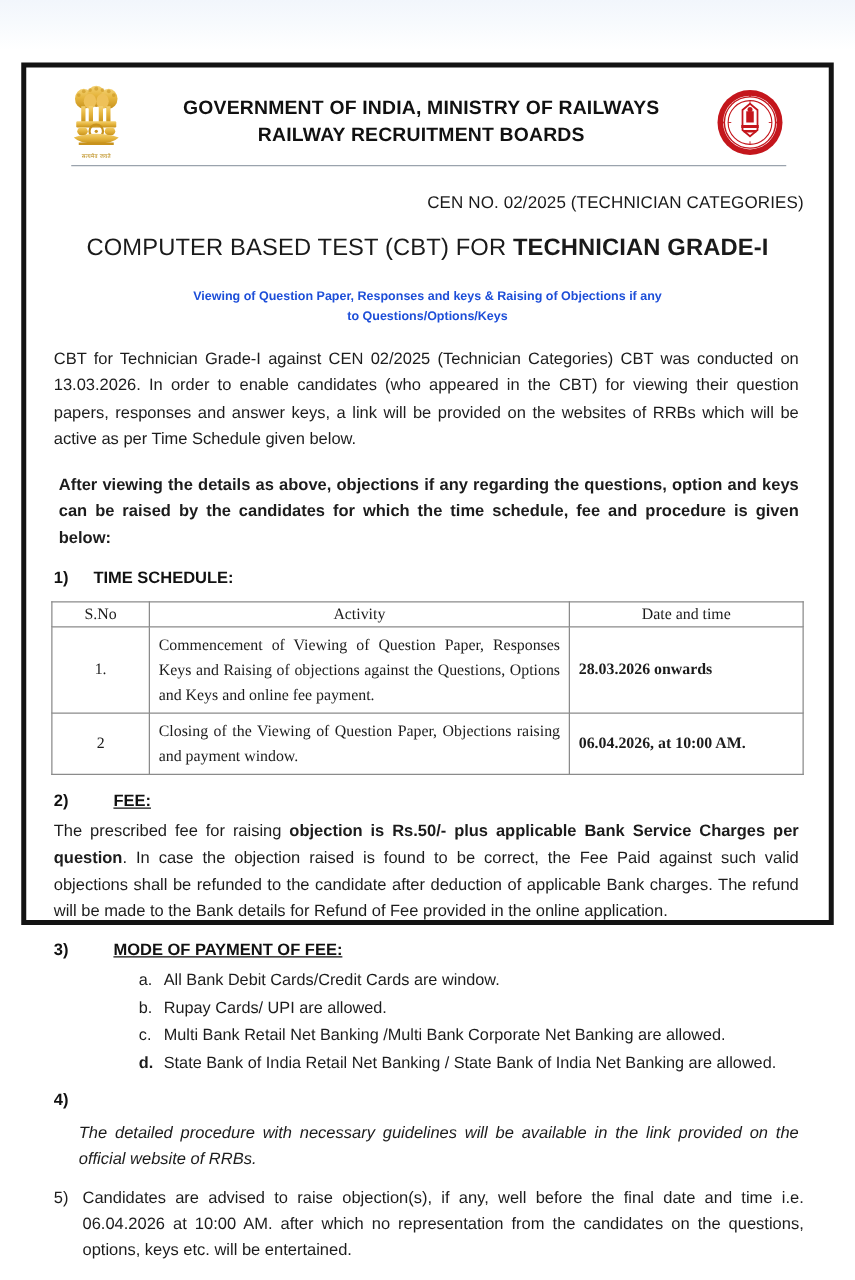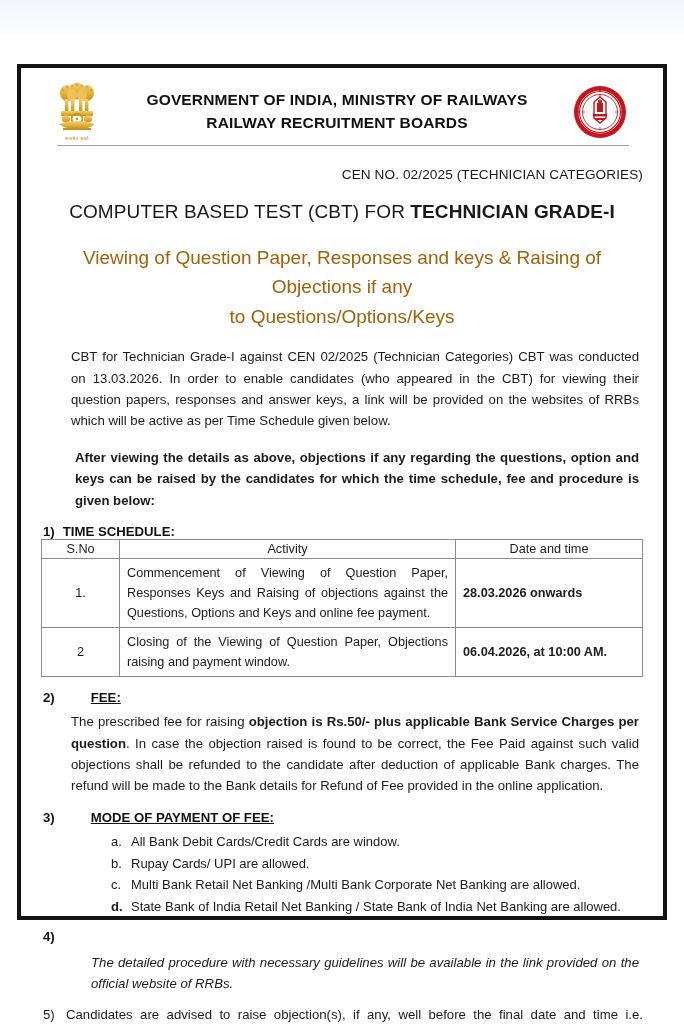--- a/index.html
+++ b/index.html
@@ -20,23 +20,23 @@
     width: 684px;
     height: 1024px;
     background: linear-gradient(to bottom, #f2f6fc 0px, #f7fafd 18px, #ffffff 40px, #ffffff 100%);
     box-sizing: border-box;
   }
 
   
   .page {
     position: absolute;
     left: 17px;
-    top: 64px;
+    top: 50px;
     width: 650px;
-    height: 856px;
+    height: 690px;
     background: #ffffff;
     border: 4px solid #131313;
     box-sizing: border-box;
     padding: 10px 20px 10px 20px;
   }
 
   
   .header {
     display: flex;
     align-items: center;
@@ -86,60 +86,60 @@
   .cbt-line {
     text-align: center;
     font-size: 19px;
     color: #1a1a1a;
     margin-top: 19px;
     letter-spacing: 0.1px;
   }
   .cbt-line b { font-weight: bold; }
   .viewing-title {
     text-align: center;
-    font-weight: normal;
-    font-size: 19px;
-    color: #a16207;
+    font-weight: bold;
+    font-size: 10px;
+    color: #1d4ed8;
     margin-top: 20px;
     line-height: 1.55;
   }
 
   
   .para {
     font-size: 13.2px;
     color: #1c1c1c;
     text-align: justify;
     line-height: 1.62;
     margin-top: 15px;
     padding: 0 4px 0 2px;
-    margin-left: 28px;
   }
   .para.indent1 { padding-left: 6px; font-weight: bold; }
   .para b { font-weight: bold; }
 
   
   .sec-head {
     font-size: 13.2px;
     font-weight: bold;
     color: #111111;
     margin-top: 13px;
     display: flex;
     gap: 8px;
     padding-left: 2px;
   }
   .sec-head .sec-num { font-weight: bold; }
   .sec-head .sec-title { text-decoration: underline; padding-left: 28px; }
-  .sec-head .sec-title-plain { text-decoration: none; }
+  .sec-head .sec-title-plain { text-decoration: none; margin-left: 12px; }
 
   
   table.schedule {
     width: 100%;
     border-collapse: collapse;
-    margin-top: 0;
+    margin-top: 12px;
     table-layout: fixed;
+    font-family: Liberation Serif, serif;
   }
   table.schedule th, table.schedule td {
     border: 1px solid #8b8b8b;
     font-size: 12.7px;
     color: #1c1c1c;
     padding: 4px 7px;
     vertical-align: middle;
   }
   table.schedule th {
     font-weight: normal;

